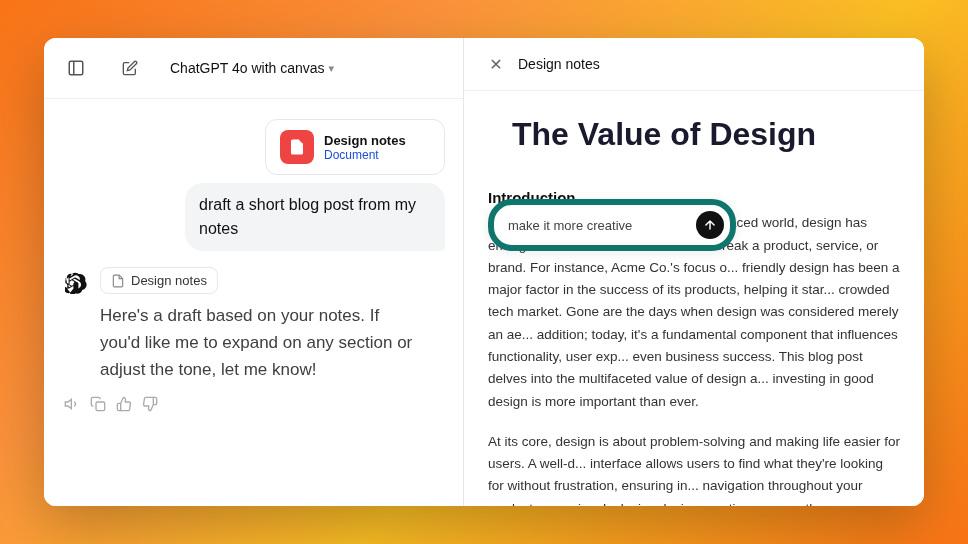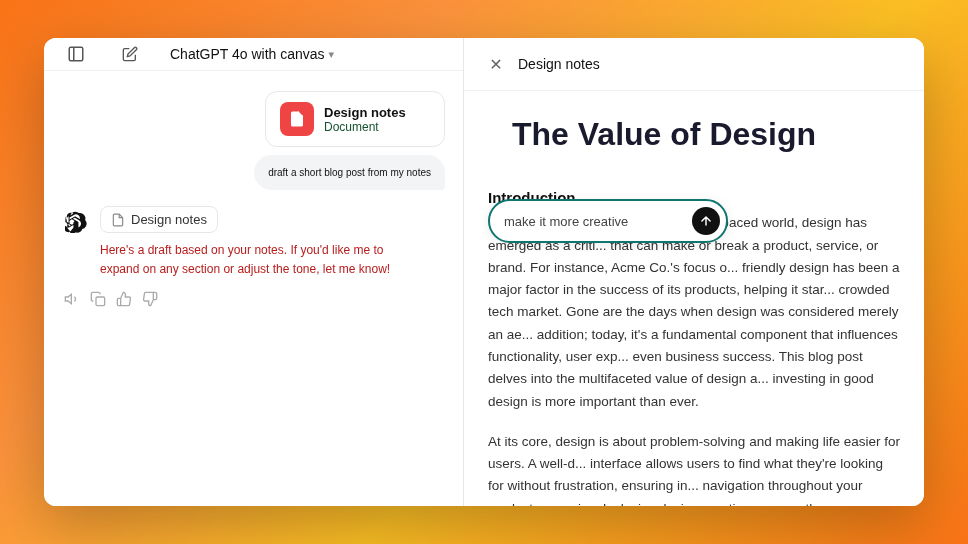--- a/index.html
+++ b/index.html
@@ -33,21 +33,21 @@
       border-right: 1px solid #e5e7eb;
       display: flex;
       flex-direction: column;
       padding: 0;
     }
 
     .left-header {
       display: flex;
       align-items: center;
       gap: 26px;
-      padding: 2px 18px;
+      padding: 16px 18px;
       border-bottom: 1px solid #f0f0f0;
     }
 
     .left-header .icon-btn {
       width: 28px;
       height: 28px;
       display: flex;
       align-items: center;
       justify-content: center;
       cursor: pointer;
@@ -116,28 +116,28 @@
     }
 
     .attachment-info .name {
       font-size: 13px;
       font-weight: 600;
       color: #111;
     }
 
     .attachment-info .type {
       font-size: 12px;
-      color: #14532d;
+      color: #1d4ed8;
     }
 
     .user-bubble {
       background: #f3f4f6;
       border-radius: 18px 18px 4px 18px;
       padding: 10px 14px;
-      font-size: 10px;
+      font-size: 16px;
       color: #111;
       max-width: 260px;
       line-height: 1.5;
     }
 
     
     .assistant-message-block {
       display: flex;
       flex-direction: column;
       gap: 8px;
@@ -183,22 +183,22 @@
       width: fit-content;
     }
 
     .design-notes-tag svg {
       width: 14px;
       height: 14px;
       color: #888;
     }
 
     .assistant-text {
-      font-size: 12px;
-      color: #b91c1c;
+      font-size: 17px;
+      color: #404040;
       line-height: 1.6;
       max-width: 320px;
     }
 
     .action-icons {
       display: flex;
       align-items: center;
       gap: 10px;
       margin-top: 4px;
       color: #aaa;
@@ -276,21 +276,21 @@
     }
 
     
     .inline-prompt {
       position: absolute;
       top: 108px;
       left: 24px;
       display: flex;
       align-items: center;
       background: #fff;
-      border: 2px solid #0f766e;
+      border: 6px solid #0f766e;
       border-radius: 24px;
       padding: 6px 6px 6px 14px;
       gap: 8px;
       box-shadow: 0 2px 12px rgba(0,0,0,0.08);
       z-index: 10;
     }
 
     .inline-prompt-input {
       font-size: 13px;
       color: #444;

